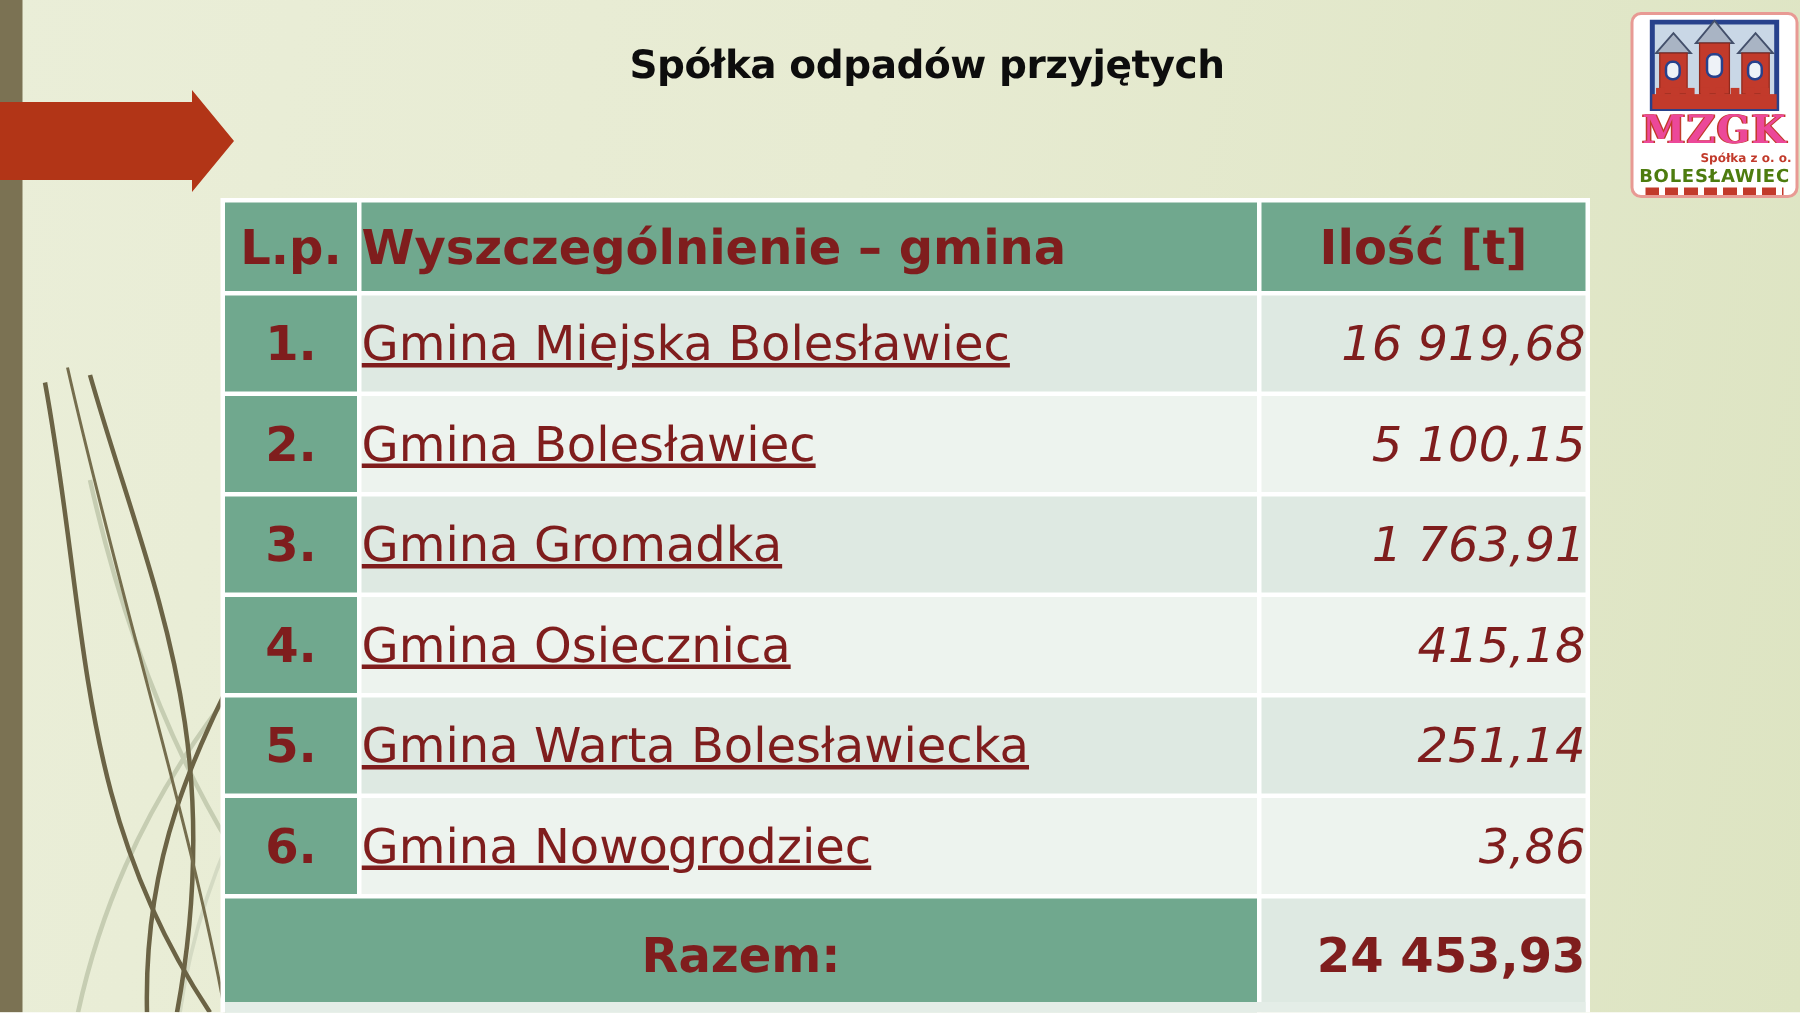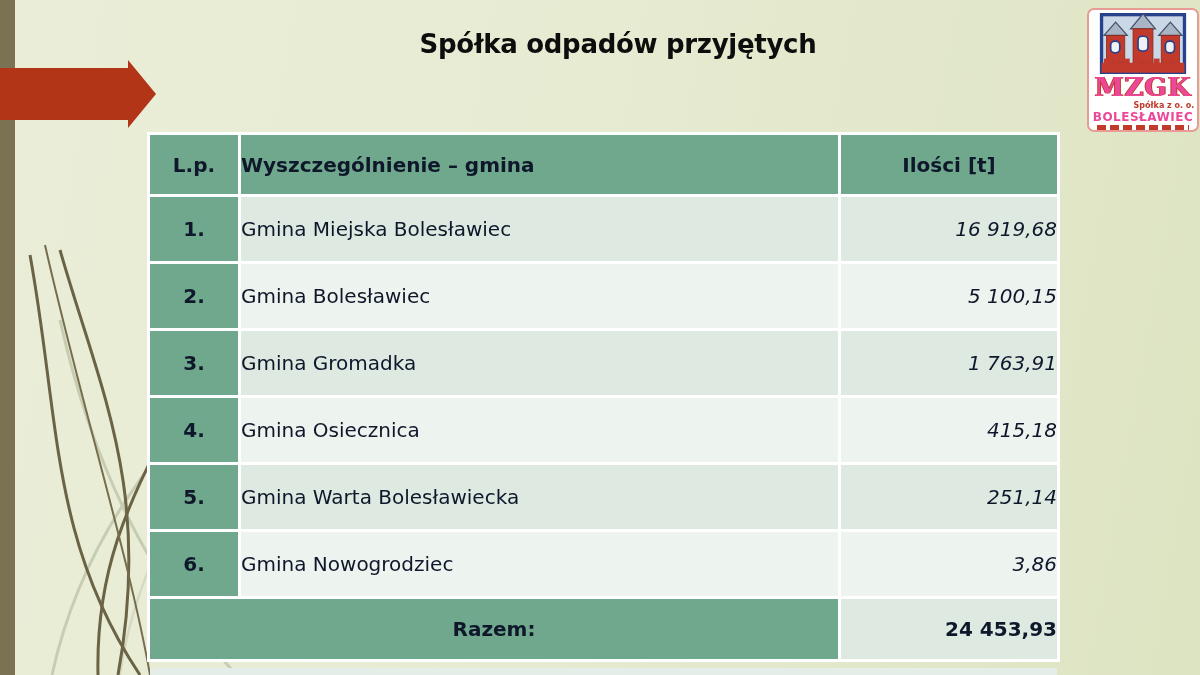--- a/index.html
+++ b/index.html
@@ -25,43 +25,43 @@
     box-sizing:border-box; display:flex; flex-direction:column; align-items:center;
     padding-top:3px; overflow:hidden;
   }
   .logo-square { width:96px; height:66px; }
   .logo-acronym {
     font-family:"DejaVu Serif", serif; font-weight:bold; font-size:26px; line-height:27px;
     color:#ec4899; letter-spacing:1px;
     text-shadow:1px 0 0 #c23a2b, -1px 0 0 #c23a2b;
   }
   .logo-sub { font-size:8px; line-height:9px; color:#c23a2b; font-weight:bold;margin-left:42px; }
-  .logo-city { font-size:12px; line-height:14px; color:#ec4899; font-weight:bold; letter-spacing:0.5px; }
+  .logo-city { font-size:12px; line-height:14px; color:#4d7c0f; font-weight:bold; letter-spacing:0.5px; }
   .logo-bricks { margin-top:1px; width:92px; height:5px;
     background:repeating-linear-gradient(90deg, #c23a2b 0 9px, #ffffff 9px 13px); }
 
   
   table.waste {
     position:absolute; left:147px; top:132px; width:913px;
     border-collapse:separate; border-spacing:3px; table-layout:fixed;
     background:#ffffff;
   }
   .col-lp { width:88px; } .col-name { width:597px; } .col-amt { width:216px; }
-  table.waste th, table.waste td { padding:0; font-size:20px; color:#0f172a; overflow:hidden; }
+  table.waste th, table.waste td { padding:0; font-size:32px; color:#7f1d1d; overflow:hidden; }
   tr.hdr th { height:59px; background:#70a88e; font-weight:bold; }
   th.h-lp { text-align:center; }
   th.h-name { text-align:left; padding-left:9px; }
   th.h-amt { text-align:center; }
   tr.data td { height:64px; }
   td.c-num { background:#70a88e; font-weight:bold; text-align:center; }
-  td.c-name { text-align:left; padding-left:9px; }
+  td.c-name { text-align:left; padding-left:9px;text-decoration:underline; }
   td.c-val { text-align:right; padding-right:14px;font-style:italic; }
   tr.row-a td.light { background:#dee9e2; }
   tr.row-b td.light { background:#edf3ee; }
-  tr.total td { height:60px; font-weight:bold; }
+  tr.total td { height:76px; font-weight:bold; }
   td.t-label { background:#70a88e; text-align:center; }
   td.t-value { background:#dee9e2; text-align:right; padding-right:14px; }
   .table-strip { position:absolute; left:150px; top:668px; width:907px; height:7px; background:#e4ede7; }
 </style>
 </head>
 <body>
 
 <div class="slide">
 
   <div class="leftbar"></div>
@@ -117,21 +117,21 @@
   <table class="waste">
     <colgroup>
         <col class="col-lp">
         <col class="col-name">
         <col class="col-amt">
       </colgroup>
     <tbody>
       <tr class="hdr">
         <th class="h-lp">L.p.</th>
         <th class="h-name">Wyszczególnienie – gmina</th>
-        <th class="h-amt">Ilości [t]</th>
+        <th class="h-amt">Ilość [t]</th>
       </tr>
       <tr class="data row-a">
         <td class="c-num">1.</td>
         <td class="c-name light">Gmina Miejska Bolesławiec</td>
         <td class="c-val light">16 919,68</td>
       </tr>
       <tr class="data row-b">
         <td class="c-num">2.</td>
         <td class="c-name light">Gmina Bolesławiec</td>
         <td class="c-val light">5 100,15</td>

